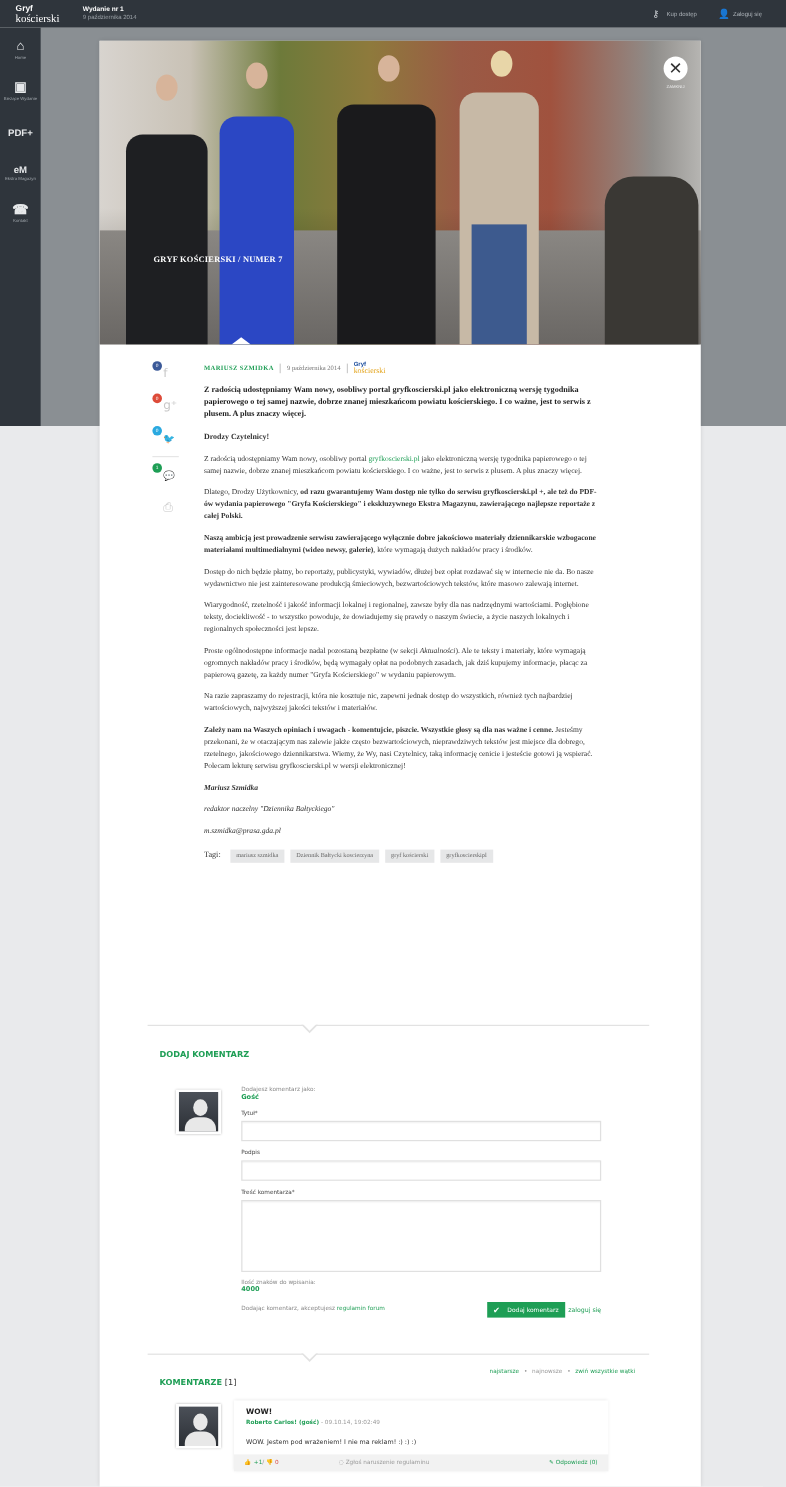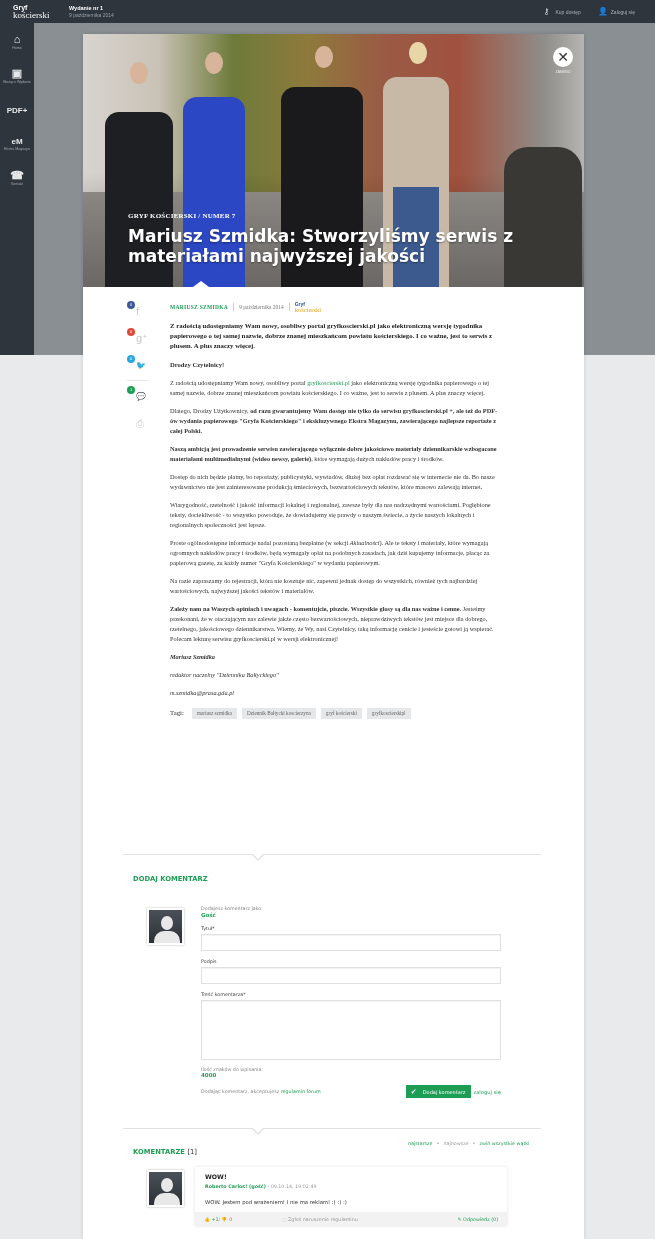--- a/index.html
+++ b/index.html
@@ -178,21 +178,20 @@
     <div class="person p3"></div>
     <div class="person p4">
         <div class="legs"></div>
       </div>
     <div class="statue"></div>
     <div class="head h1"></div>
     <div class="head h2"></div>
     <div class="head h3"></div>
     <div class="head h4"></div>
     <div class="hero-section">GRYF KOŚCIERSKI / NUMER 7</div>
-    <div class="hero-title">Mariusz Szmidka: Stworzyliśmy serwis z materiałami najwyższej jakości</div>
     <div class="hero-notch"></div>
     <div class="close-btn">
       <span>✕</span>
     </div>
     <div class="close-lbl">ZAMKNIJ</div>
   </div>
 
   <div class="share">
     <div class="share-item">
       <span class="cnt" style="background:#3b5998">0</span>

